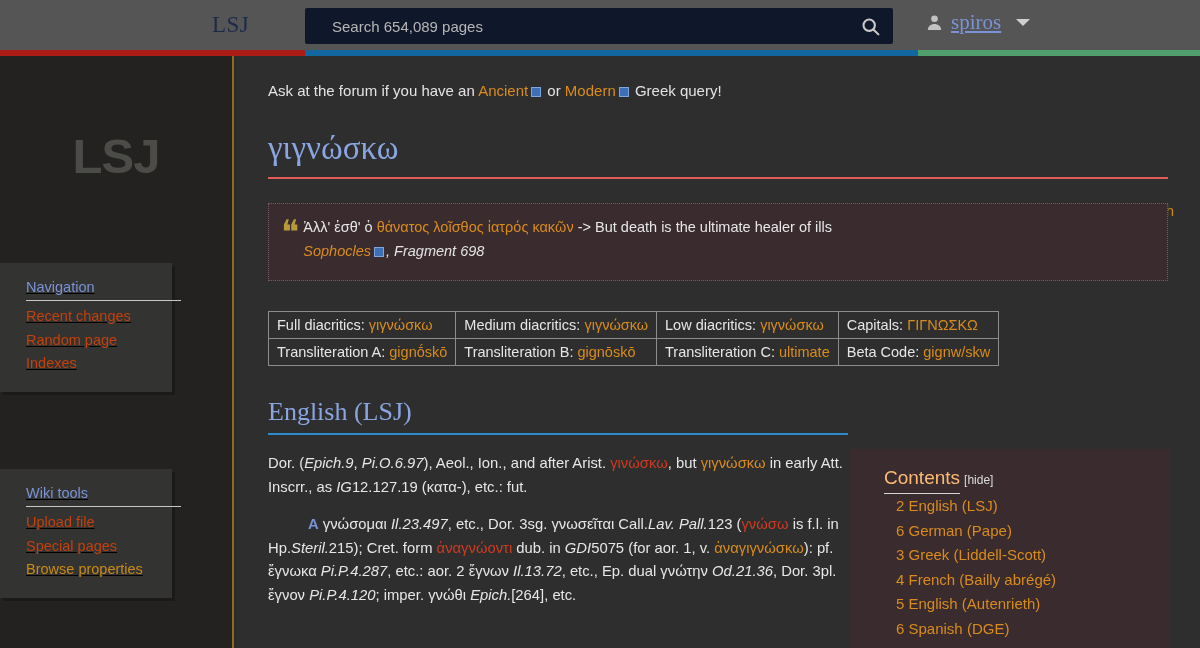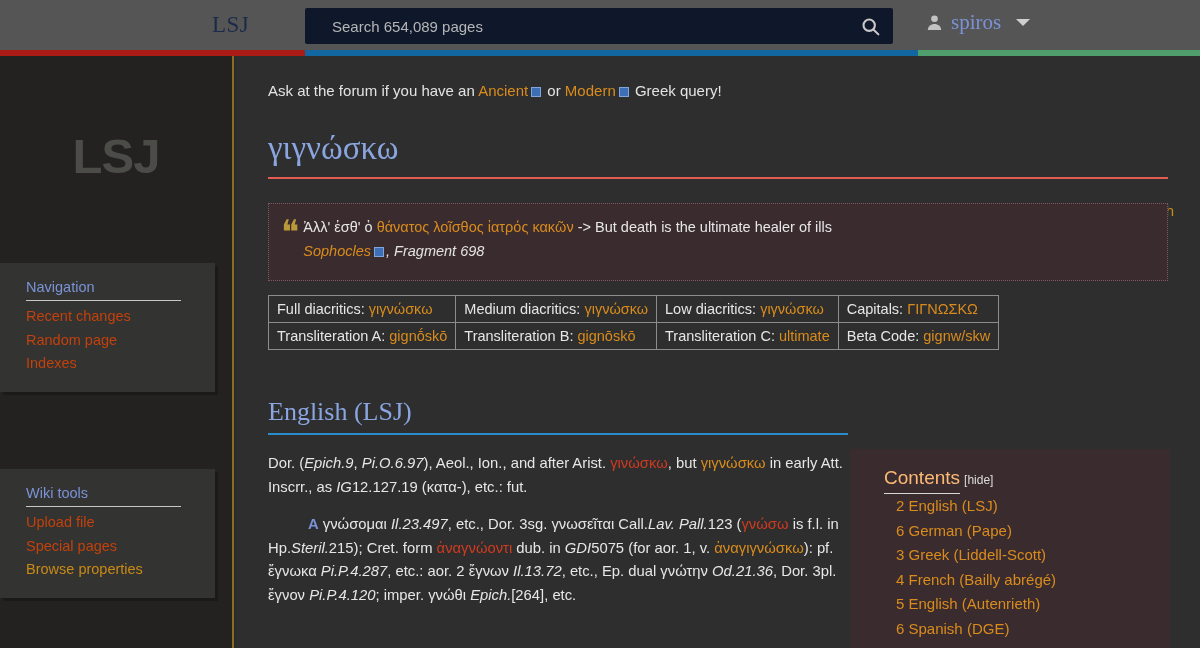--- a/index.html
+++ b/index.html
@@ -44,21 +44,21 @@
     align-items: center; justify-content: center;
     color: #c9c9c9;
   }
   #user-area {
     position: absolute; left: 925px; top: 10px;
     display: flex; align-items: center; gap: 7px;
   }
   #user-avatar-icon { color: #c2c2c2; display: block; line-height: 0; }
   #user-name {
     font-family: "Liberation Serif", serif;
-    font-size: 21px; color: #7b93d6;
+    font-size: 21px; color: #7b93d6; text-decoration: underline;
   }
   #user-caret {
     margin-left: 8px; width: 0; height: 0;
     border-left: 7px solid transparent;
     border-right: 7px solid transparent;
     border-top: 7px solid #cfcfcf;
   }
 
   
   #colorbar {
@@ -78,24 +78,25 @@
   }
   #sidebar-logo {
     position: absolute; top: 72px; left: 0; width: 232px;
     text-align: center;
     font-family: "Liberation Sans", sans-serif;
     font-weight: bold; font-size: 49px;
     color: #4b4b48; letter-spacing: -1px;
   }
   .side-box {
     position: absolute; left: 0px;
-    width: 215px;
+    width: 172px;
     background: #333332;
     box-shadow: 3px 3px 0 #1b1a18;
     padding: 16px 0 16px 0;
+    text-decoration: underline;
   }
   #side-box-nav   { top: 207px; }
   #side-box-tools { top: 413px; }
   .side-heading {
     color: #7b93d6; font-size: 14.5px;
     margin: 0 0 4px 26px;
     padding-bottom: 5px;
     width: 155px;
     border-bottom: 1px solid #c8c8c8;
   }
@@ -164,21 +165,21 @@
     padding: 12px 4px 0 12px;
   }
   #quote-body { padding-top: 15px; font-size: 14.5px; }
   .quote-line1 { color: #e3e3e3; }
   .q-white { color: #e6e6e6; }
   .q-orange { color: #d98c1c; }
   .quote-line2 { margin-top: 8px; font-style: italic; font-size: 14.5px; color: #e3e3e3;}
   .quote-line2 .src { color: #d98c1c; font-style: italic; }
 
   #diacritics {
-    position: absolute; left: 268px; top: 295px;
+    position: absolute; left: 268px; top: 311px;
     border-collapse: collapse;
   }
   #diacritics td {
     border: 1px solid #8c8c8c;
     padding: 5px 8px;
     font-size: 14.5px; color: #e6e6e6;
     white-space: nowrap;
   }
   #diacritics td .val { color: #d98c1c; }
 

